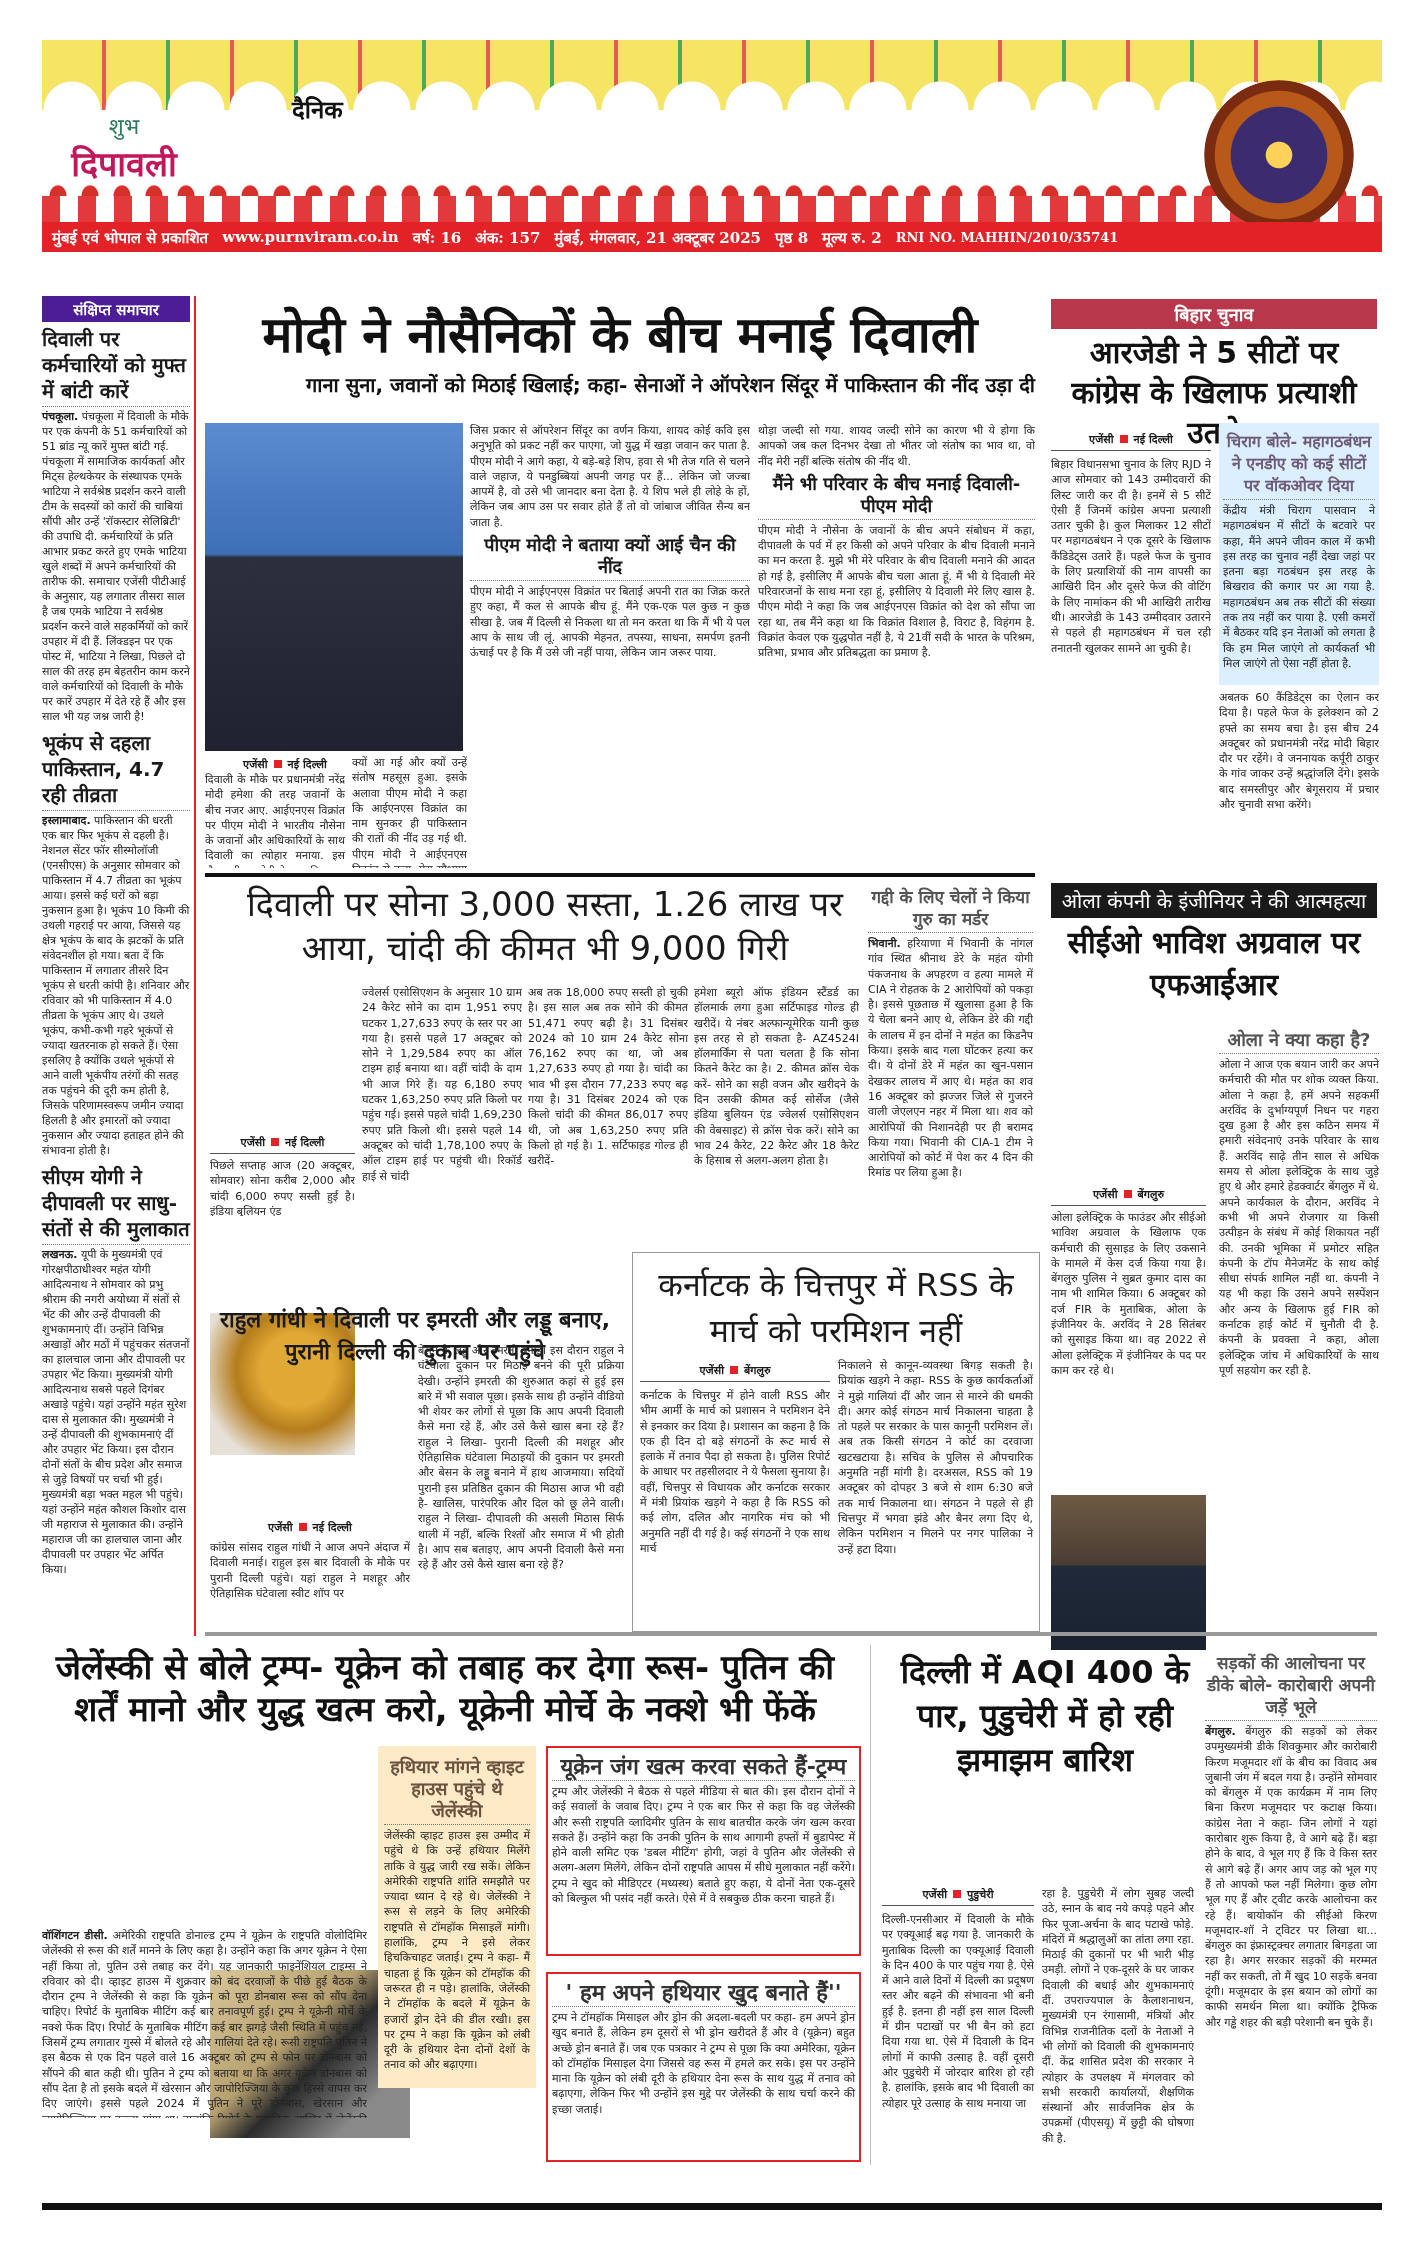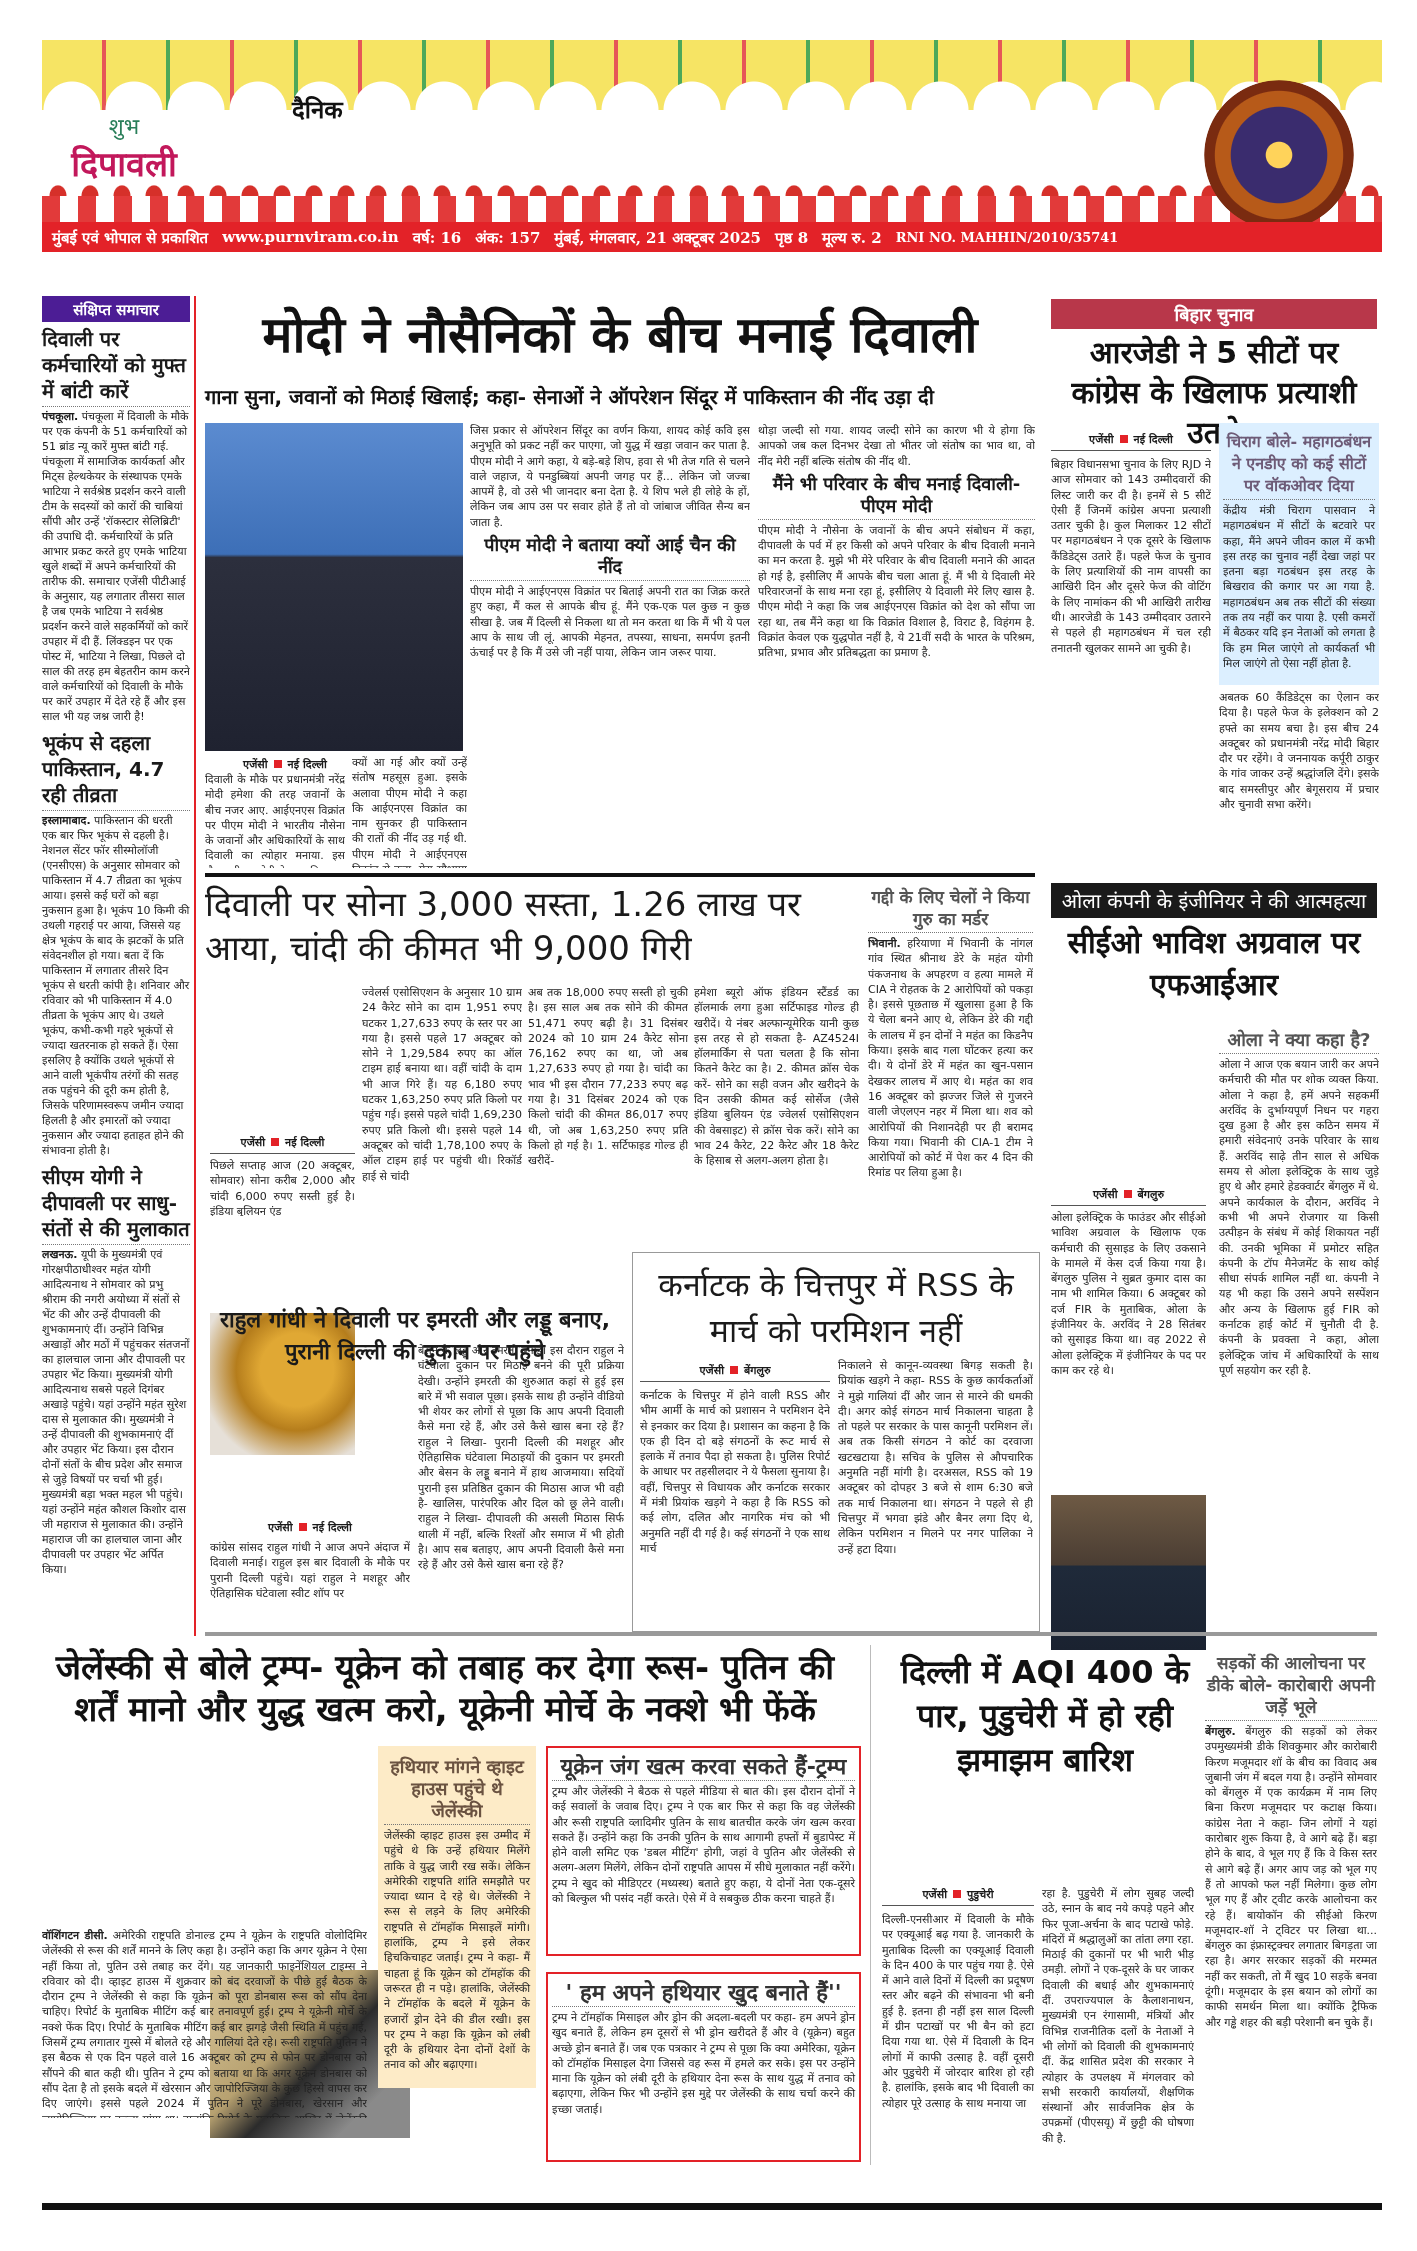--- a/index.html
+++ b/index.html
@@ -71,21 +71,21 @@
     <div class="brief-t"><b>इस्लामाबाद.</b> <span>पाकिस्तान की धरती एक बार फिर भूकंप से दहली है। नेशनल सेंटर फॉर सीस्मोलॉजी (एनसीएस) के अनुसार सोमवार को पाकिस्तान में 4.7 तीव्रता का भूकंप आया। इससे कई घरों को बड़ा नुकसान हुआ है। भूकंप 10 किमी की उथली गहराई पर आया, जिससे यह क्षेत्र भूकंप के बाद के झटकों के प्रति संवेदनशील हो गया। बता दें कि पाकिस्तान में लगातार तीसरे दिन भूकंप से धरती कांपी है। शनिवार और रविवार को भी पाकिस्तान में 4.0 तीव्रता के भूकंप आए थे। उथले भूकंप, कभी-कभी गहरे भूकंपों से ज्यादा खतरनाक हो सकते हैं। ऐसा इसलिए है क्योंकि उथले भूकंपों से आने वाली भूकंपीय तरंगों की सतह तक पहुंचने की दूरी कम होती है, जिसके परिणामस्वरूप जमीन ज्यादा हिलती है और इमारतों को ज्यादा नुकसान और ज्यादा हताहत होने की संभावना होती है।</span></div>
   </div>
   <div style="margin-top:6px">
     <div class="brief-h">सीएम योगी ने दीपावली पर साधु-संतों से की मुलाकात</div>
     <div class="brief-t"><b>लखनऊ.</b> <span>यूपी के मुख्यमंत्री एवं गोरक्षपीठाधीश्वर महंत योगी आदित्यनाथ ने सोमवार को प्रभु श्रीराम की नगरी अयोध्या में संतों से भेंट की और उन्हें दीपावली की शुभकामनाएं दीं। उन्होंने विभिन्न अखाड़ों और मठों में पहुंचकर संतजनों का हालचाल जाना और दीपावली पर उपहार भेंट किया। मुख्यमंत्री योगी आदित्यनाथ सबसे पहले दिगंबर अखाड़े पहुंचे। यहां उन्होंने महंत सुरेश दास से मुलाकात की। मुख्यमंत्री ने उन्हें दीपावली की शुभकामनाएं दीं और उपहार भेंट किया। इस दौरान दोनों संतों के बीच प्रदेश और समाज से जुड़े विषयों पर चर्चा भी हुई। मुख्यमंत्री बड़ा भक्त महल भी पहुंचे। यहां उन्होंने महंत कौशल किशोर दास जी महाराज से मुलाकात की। उन्होंने महाराज जी का हालचाल जाना और दीपावली पर उपहार भेंट अर्पित किया।</span></div>
   </div>
 </div>
 
 <div class="abs" style="left:205px;top:305px;width:830px">
   <div class="hl" style="font-size:50px;line-height:60px;text-align:center">मोदी ने नौसैनिकों के बीच मनाई दिवाली</div>
-  <div class="hl" style="font-size:20px;text-align:left;margin-top:18px">गाना सुना, जवानों को मिठाई खिलाई; कहा- सेनाओं ने ऑपरेशन सिंदूर में पाकिस्तान की नींद उड़ा दी</div>
+  <div class="hl" style="font-size:20px;text-align:right;margin-top:6px">गाना सुना, जवानों को मिठाई खिलाई; कहा- सेनाओं ने ऑपरेशन सिंदूर में पाकिस्तान की नींद उड़ा दी</div>
 </div>
 <div class="abs photo" style="left:205px;top:423px;width:258px;height:328px;background:linear-gradient(180deg,#5b8bd0 0%,#3d6fb7 40%,#2c2f3d 41%,#1f2230 100%)"></div>
 <div class="abs" style="left:205px;top:752px;width:160px">
   <div class="byline" style="border:none"><span>एजेंसी</span><span class="sq"></span><span>नई दिल्ली</span></div>
 </div>
 <div class="abs p" style="left:205px;top:772px;width:140px;height:96px;overflow:hidden">दिवाली के मौके पर प्रधानमंत्री नरेंद्र मोदी हमेशा की तरह जवानों के बीच नजर आए. आईएनएस विक्रांत पर पीएम मोदी ने भारतीय नौसेना के जवानों और अधिकारियों के साथ दिवाली का त्योहार मनाया. इस दौरान पीएम मोदी ने कहा कि आज मेरे एक ओर अनंत आकाश है, तो दूसरी ओर अनंत शक्तियों को समेटे, ये विशाल और विराट युद्ध विक्रांत है. पीएम मोदी ने ये भी बताया कि पिछली रात वे उन्हें जल्दी नींद</div>
 <div class="abs p" style="left:352px;top:755px;width:115px;height:113px;overflow:hidden">क्यों आ गई और क्यों उन्हें संतोष महसूस हुआ. इसके अलावा पीएम मोदी ने कहा कि आईएनएस विक्रांत का नाम सुनकर ही पाकिस्तान की रातों की नींद उड़ गई थी. पीएम मोदी ने आईएनएस विक्रांत से कहा, मेरा सौभाग्य है कि मैं इस बार नौसेना के जवानों के बीच दिवाली का पावन पर्व मना रहा हूं. इस विक्रांत पर बिताई कल की रात उस अनुभव को शब्दों में बयां करना कठिन है. मैं देख रहा था, जो उमंग उत्साह से आप भरे हुए थे... जब मैंने देखा कि आपने स्वरचित गीत गाए, आपने गीतों में</div>
 <div class="abs" style="left:470px;top:423px;width:280px;height:448px;overflow:hidden">
   <div class="p">जिस प्रकार से ऑपरेशन सिंदूर का वर्णन किया, शायद कोई कवि इस अनुभूति को प्रकट नहीं कर पाएगा, जो युद्ध में खड़ा जवान कर पाता है. पीएम मोदी ने आगे कहा, ये बड़े-बड़े शिप, हवा से भी तेज गति से चलने वाले जहाज, ये पनडुब्बियां अपनी जगह पर हैं... लेकिन जो जज्बा आपमें है, वो उसे भी जानदार बना देता है. ये शिप भले ही लोहे के हों, लेकिन जब आप उस पर सवार होते हैं तो वो जांबाज जीवित सैन्य बन जाता है.</div>
   <div class="subh">पीएम मोदी ने बताया क्यों आई चैन की नींद</div>
@@ -106,21 +106,21 @@
   <div class="p" style="margin-top:6px;height:390px;overflow:hidden">बिहार विधानसभा चुनाव के लिए RJD ने आज सोमवार को 143 उम्मीदवारों की लिस्ट जारी कर दी है। इनमें से 5 सीटें ऐसी हैं जिनमें कांग्रेस अपना प्रत्याशी उतार चुकी है। कुल मिलाकर 12 सीटों पर महागठबंधन ने एक दूसरे के खिलाफ कैंडिडेट्स उतारे हैं। पहले फेज के चुनाव के लिए प्रत्याशियों की नाम वापसी का आखिरी दिन और दूसरे फेज की वोटिंग के लिए नामांकन की भी आखिरी तारीख थी। आरजेडी के 143 उम्मीदवार उतारने से पहले ही महागठबंधन में चल रही तनातनी खुलकर सामने आ चुकी है।</div>
 </div>
 <div class="abs box-blue" style="left:1219px;top:423px;width:160px;height:262px;overflow:hidden">
   <div class="subh" style="color:#6d5b77;font-size:16px">चिराग बोले- महागठबंधन ने एनडीए को कई सीटों पर वॉकओवर दिया</div>
   <div class="p">केंद्रीय मंत्री चिराग पासवान ने महागठबंधन में सीटों के बटवारे पर कहा, मैंने अपने जीवन काल में कभी इस तरह का चुनाव नहीं देखा जहां पर इतना बड़ा गठबंधन इस तरह के बिखराव की कगार पर आ गया है. महागठबंधन अब तक सीटों की संख्या तक तय नहीं कर पाया है. एसी कमरों में बैठकर यदि इन नेताओं को लगता है कि हम मिल जाएंगे तो कार्यकर्ता भी मिल जाएंगे तो ऐसा नहीं होता है.</div>
 </div>
 <div class="abs p" style="left:1219px;top:690px;width:160px;height:180px;overflow:hidden">अबतक 60 कैंडिडेट्स का ऐलान कर दिया है। पहले फेज के इलेक्शन को 2 हफ्ते का समय बचा है। इस बीच 24 अक्टूबर को प्रधानमंत्री नरेंद्र मोदी बिहार दौर पर रहेंगे। वे जननायक कर्पूरी ठाकुर के गांव जाकर उन्हें श्रद्धांजलि देंगे। इसके बाद समस्तीपुर और बेगूसराय में प्रचार और चुनावी सभा करेंगे।</div>
 
 <div class="hr-thick" style="left:205px;top:873px;width:830px;height:4px"></div>
 
-<div class="abs" style="left:205px;top:882px;width:680px;font-size:34px;line-height:44px;text-align:left;font-family:'DejaVu Sans',sans-serif">दिवाली पर सोना 3,000 सस्ता, 1.26 लाख पर आया, चांदी की कीमत भी 9,000 गिरी</div>
+<div class="abs" style="left:205px;top:882px;width:680px;font-size:34px;line-height:44px;text-align:center;font-family:'DejaVu Sans',sans-serif">दिवाली पर सोना 3,000 सस्ता, 1.26 लाख पर आया, चांदी की कीमत भी 9,000 गिरी</div>
 <div class="abs photo" style="left:210px;top:985px;width:145px;height:142px;background:radial-gradient(circle at 60% 40%,#e0a834 0 30%,#b57d1c 50%,#e6e0d8 80%)"></div>
 <div class="abs" style="left:210px;top:1130px;width:145px">
   <div class="byline"><span>एजेंसी</span><span class="sq"></span><span>नई दिल्ली</span></div>
   <div class="p" style="margin-top:4px;height:58px;overflow:hidden">पिछले सप्ताह आज (20 अक्टूबर, सोमवार) सोना करीब 2,000 और चांदी 6,000 रुपए सस्ती हुई है। इंडिया बुलियन एंड</div>
 </div>
 <div class="abs p" style="left:362px;top:985px;width:160px;height:235px;overflow:hidden">ज्वेलर्स एसोसिएशन के अनुसार 10 ग्राम 24 कैरेट सोने का दाम 1,951 रुपए घटकर 1,27,633 रुपए के स्तर पर आ गया है। इससे पहले 17 अक्टूबर को सोने ने 1,29,584 रुपए का ऑल टाइम हाई बनाया था। वहीं चांदी के दाम भी आज गिरे हैं। यह 6,180 रुपए घटकर 1,63,250 रुपए प्रति किलो पर पहुंच गई। इससे पहले चांदी 1,69,230 रुपए प्रति किलो थी। इससे पहले 14 अक्टूबर को चांदी 1,78,100 रुपए के ऑल टाइम हाई पर पहुंची थी। रिकॉर्ड हाई से चांदी</div>
 <div class="abs p" style="left:528px;top:985px;width:160px;height:235px;overflow:hidden">अब तक 18,000 रुपए सस्ती हो चुकी है। इस साल अब तक सोने की कीमत 51,471 रुपए बढ़ी है। 31 दिसंबर 2024 को 10 ग्राम 24 कैरेट सोना 76,162 रुपए का था, जो अब 1,27,633 रुपए हो गया है। चांदी का भाव भी इस दौरान 77,233 रुपए बढ़ गया है। 31 दिसंबर 2024 को एक किलो चांदी की कीमत 86,017 रुपए थी, जो अब 1,63,250 रुपए प्रति किलो हो गई है। 1. सर्टिफाइड गोल्ड ही खरीदें-</div>
 <div class="abs p" style="left:694px;top:985px;width:165px;height:235px;overflow:hidden">हमेशा ब्यूरो ऑफ इंडियन स्टैंडर्ड का हॉलमार्क लगा हुआ सर्टिफाइड गोल्ड ही खरीदें। ये नंबर अल्फान्यूमेरिक यानी कुछ इस तरह से हो सकता है- AZ4524I हॉलमार्किंग से पता चलता है कि सोना कितने कैरेट का है। 2. कीमत क्रॉस चेक करें- सोने का सही वजन और खरीदने के दिन उसकी कीमत कई सोर्सेज (जैसे इंडिया बुलियन एंड ज्वेलर्स एसोसिएशन की वेबसाइट) से क्रॉस चेक करें। सोने का भाव 24 कैरेट, 22 कैरेट और 18 कैरेट के हिसाब से अलग-अलग होता है।</div>
 
 <div class="abs" style="left:868px;top:882px;width:165px;height:338px;overflow:hidden">

